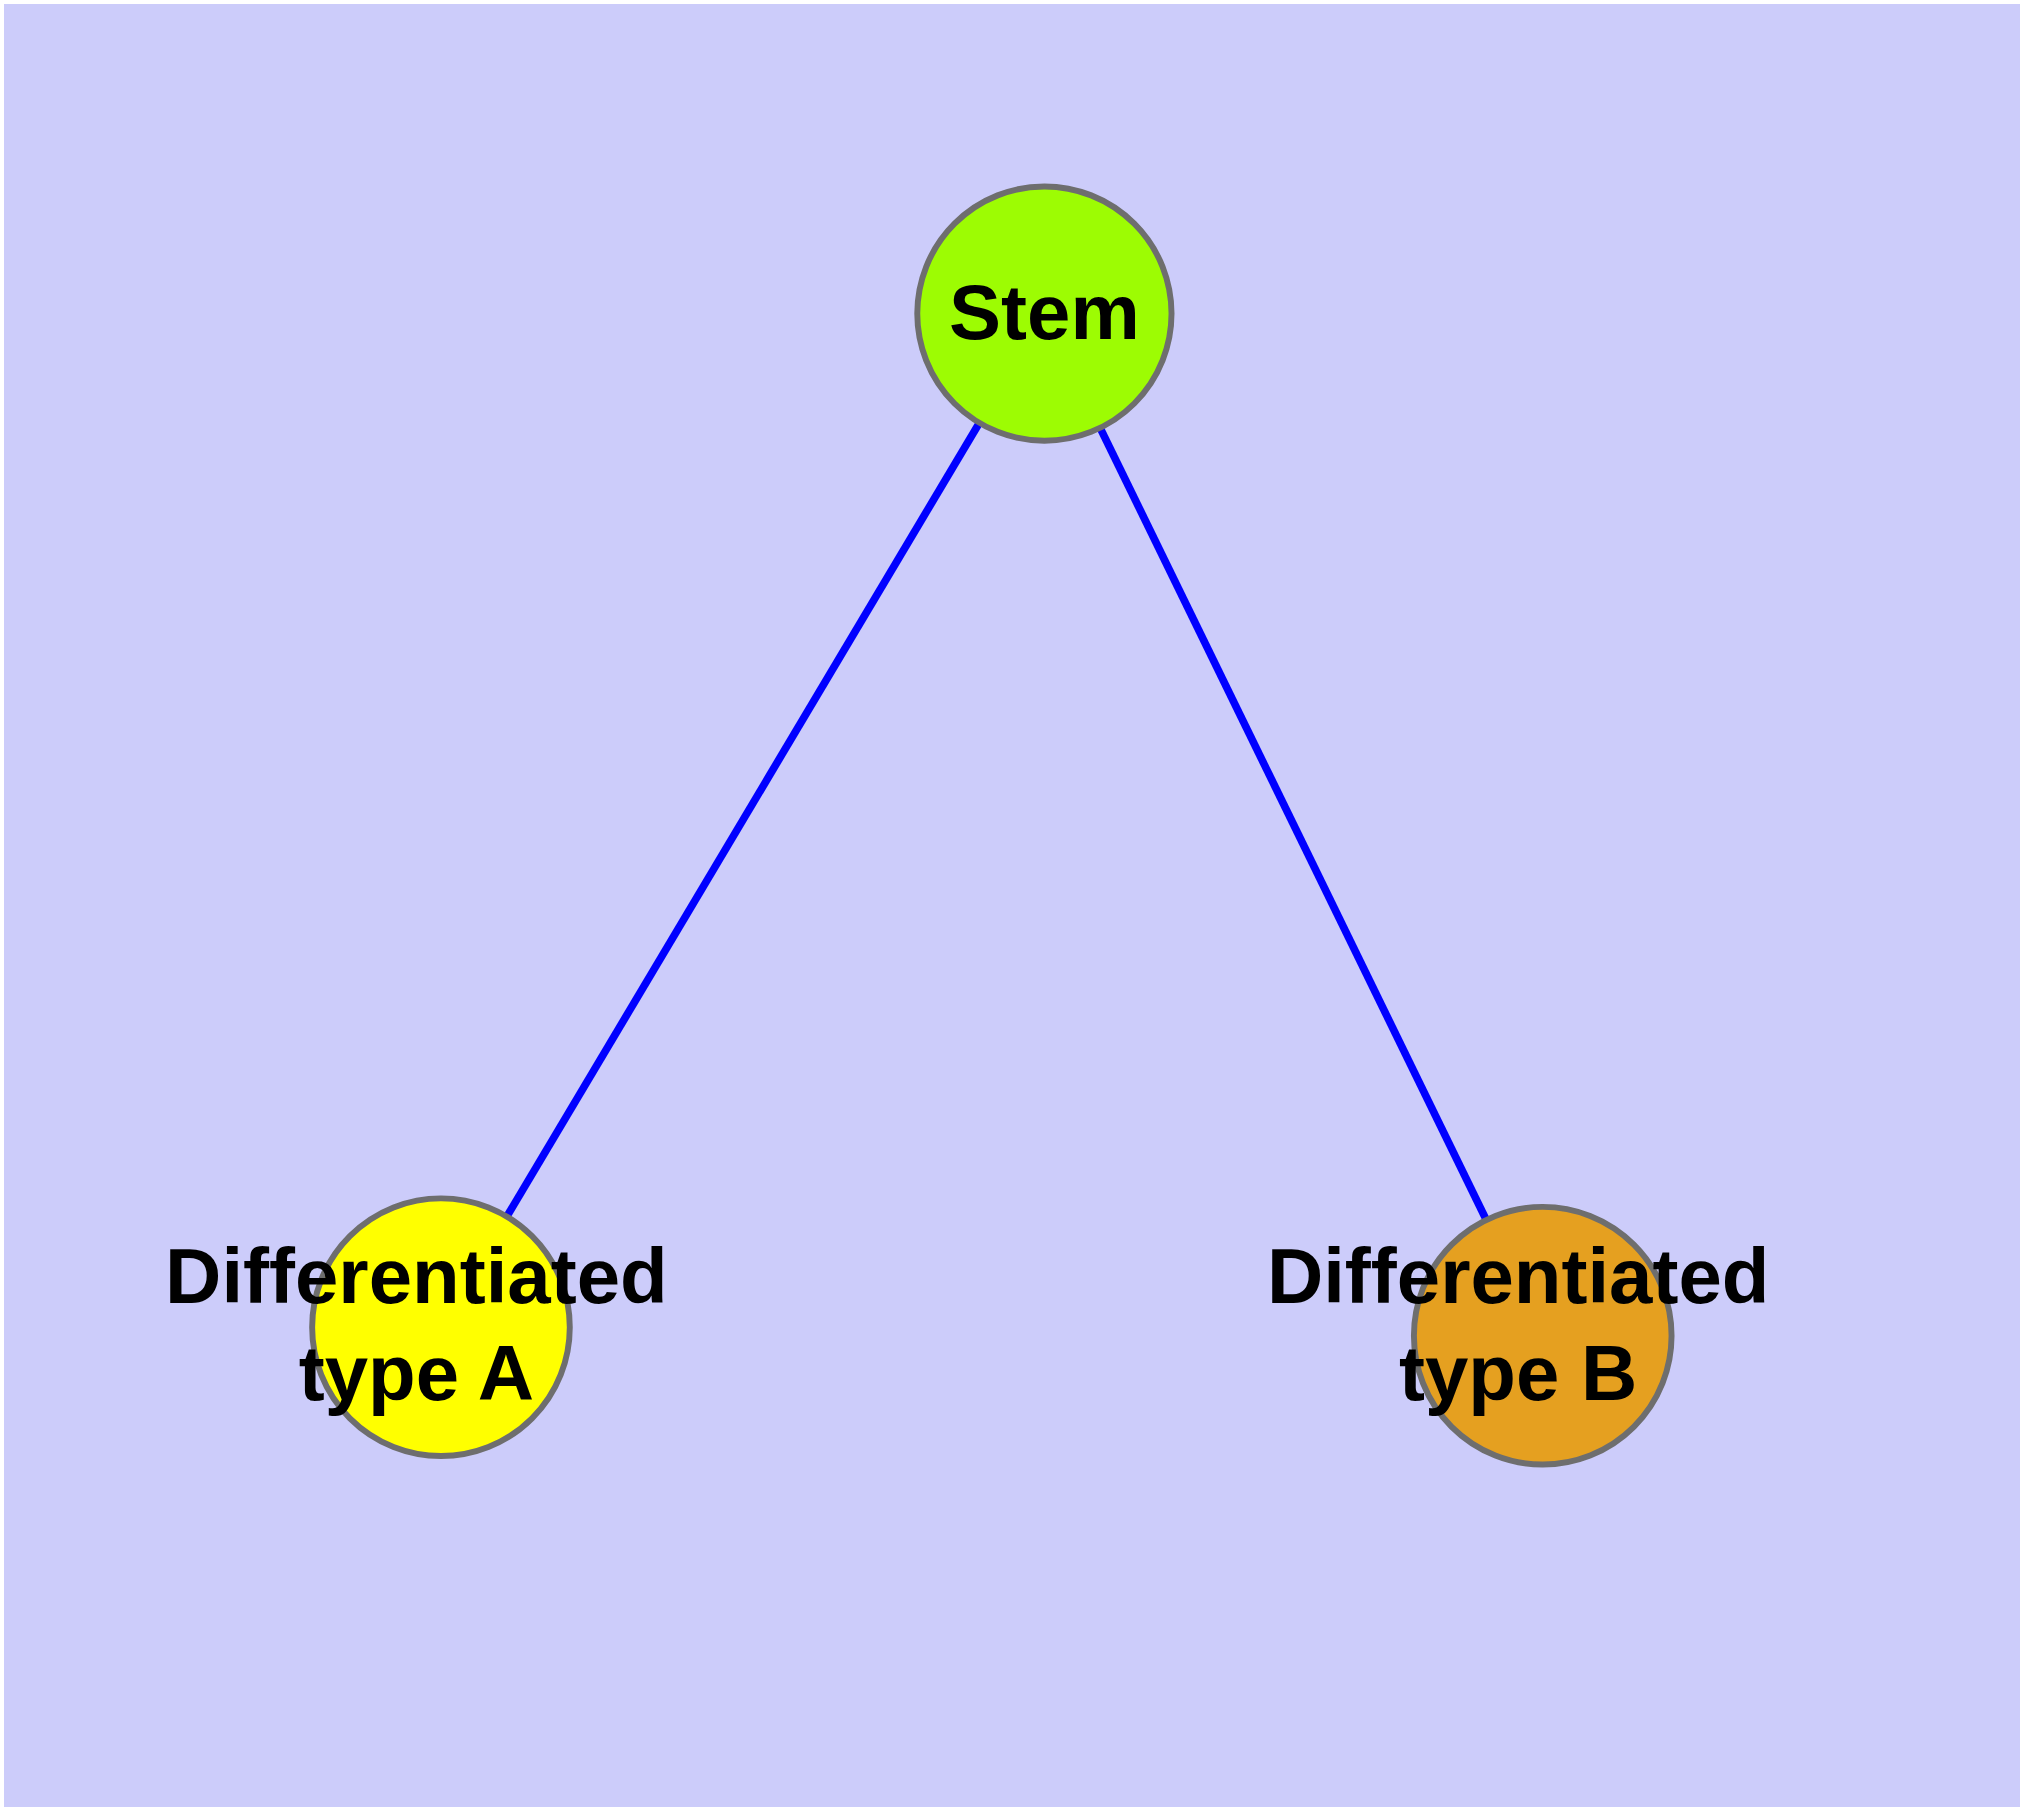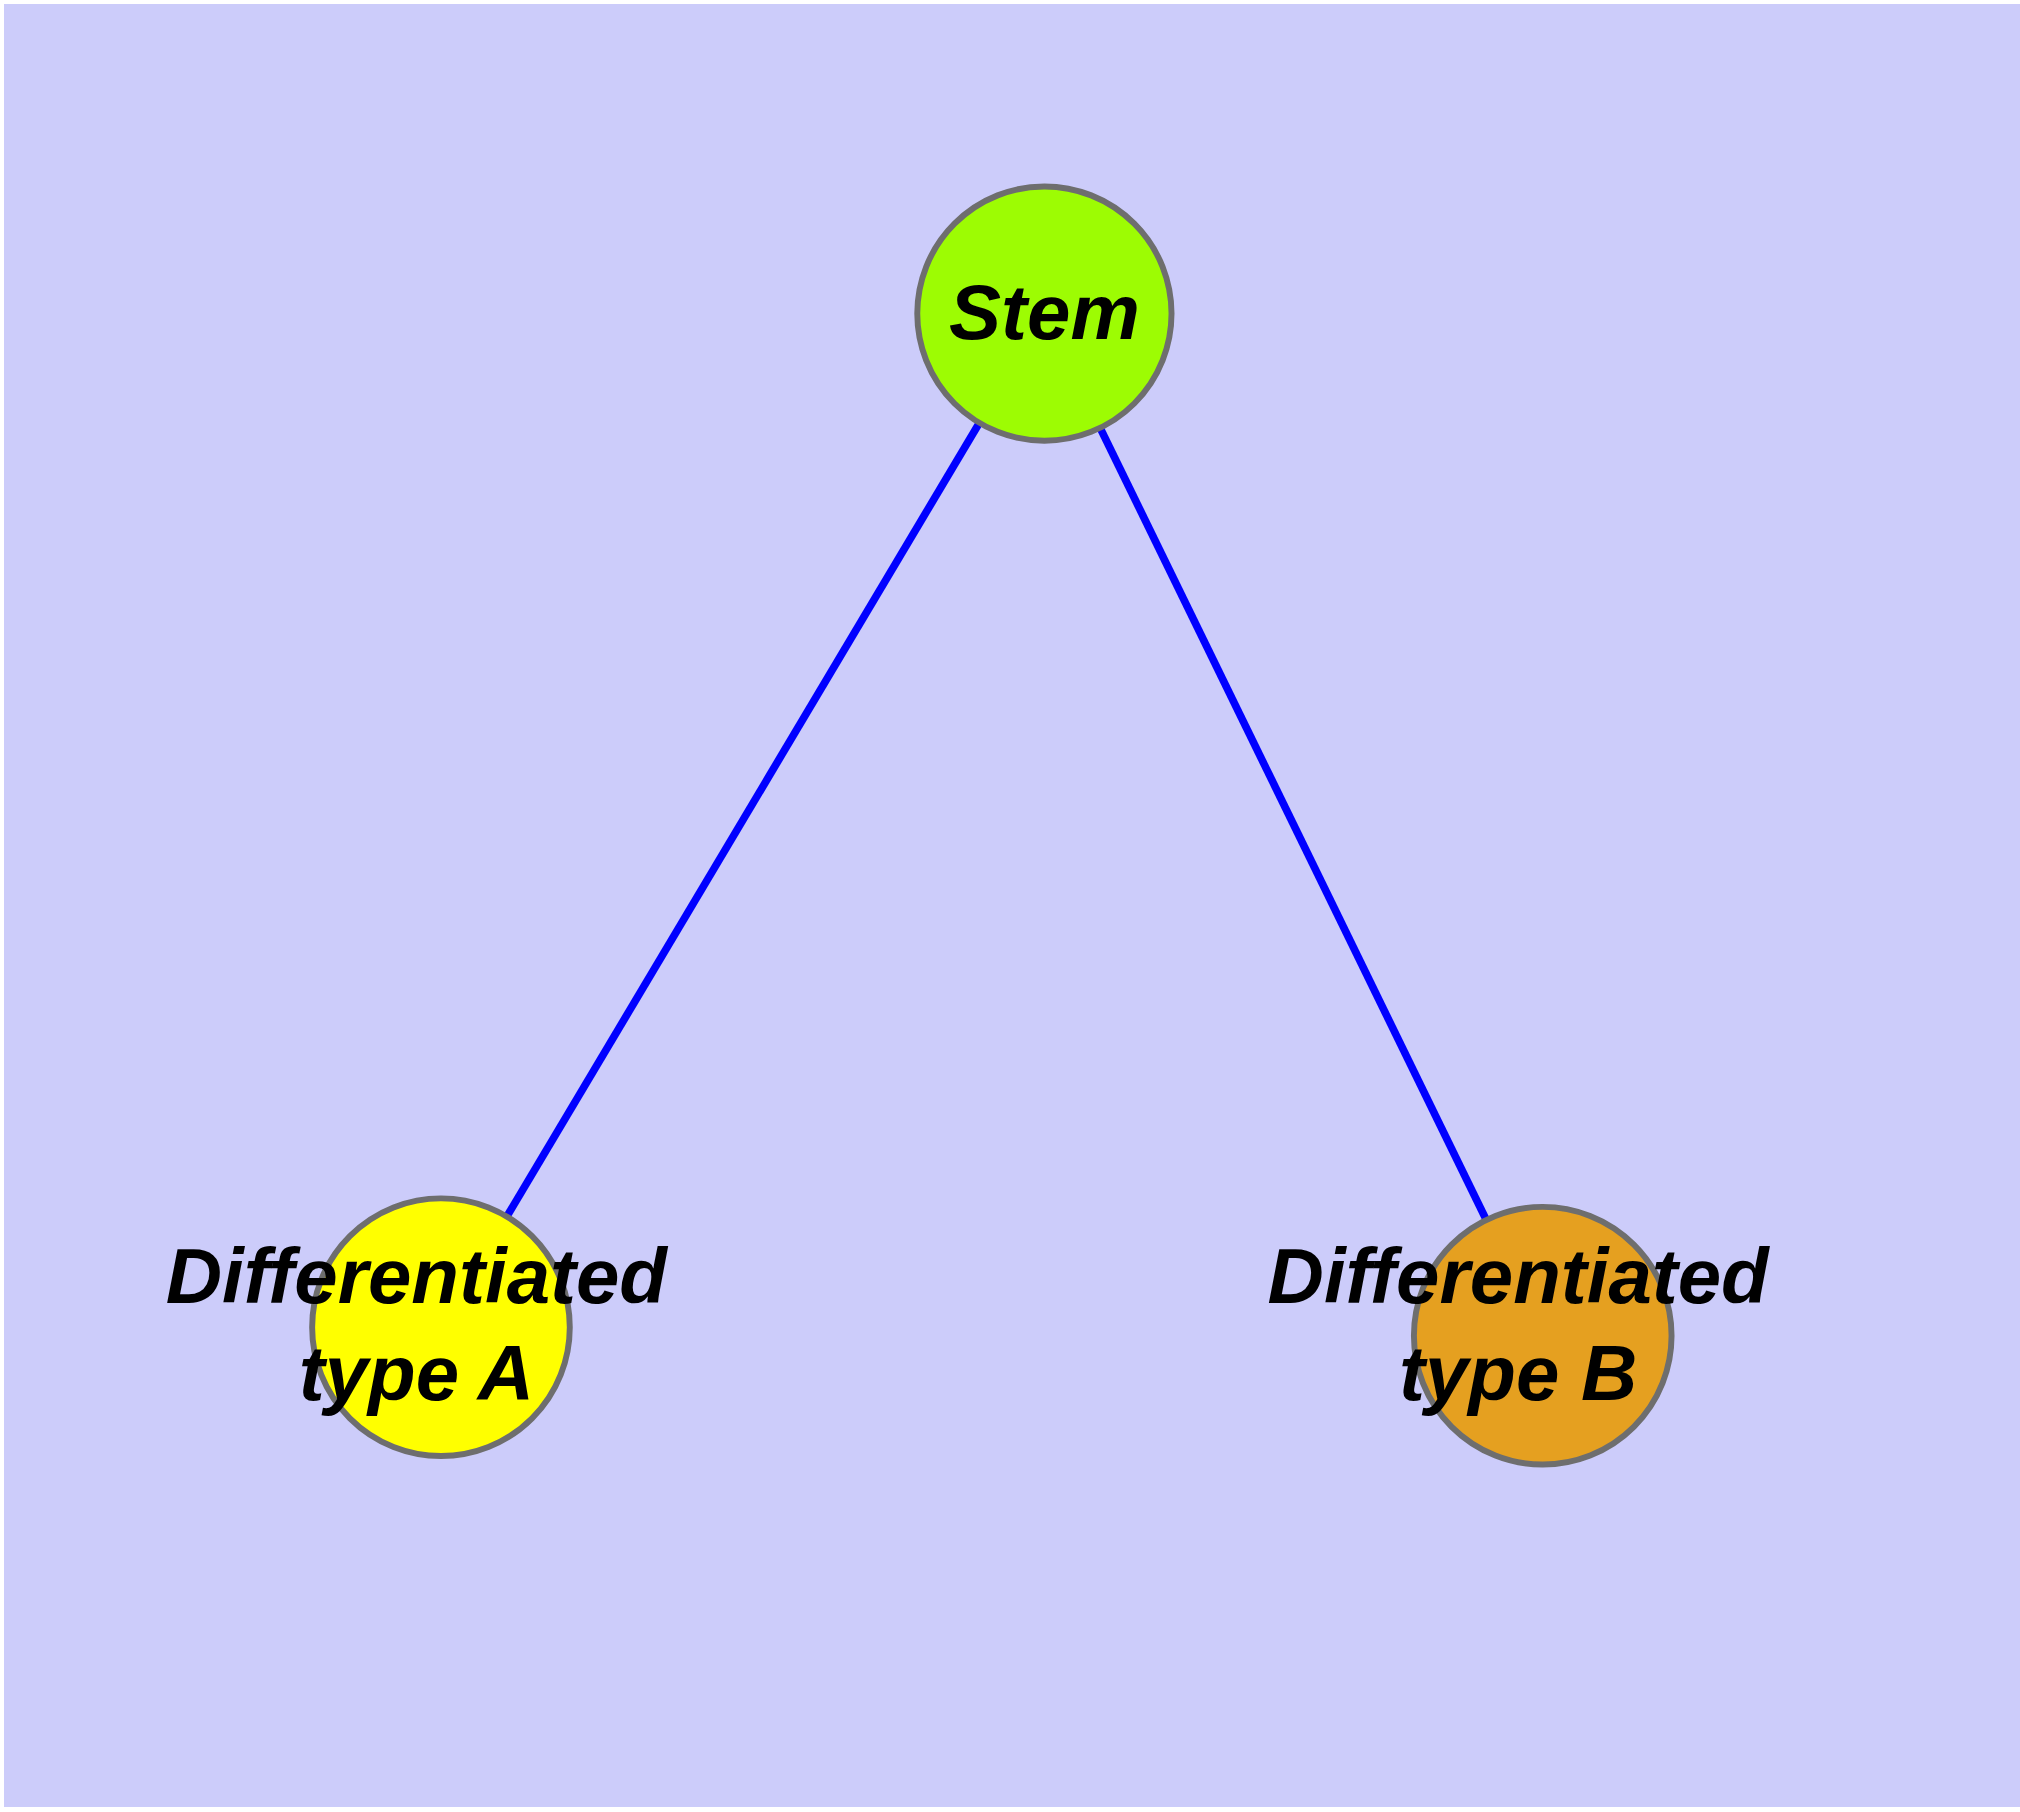--- a/index.html
+++ b/index.html
@@ -50,21 +50,21 @@
   .node-label-big {
     font-size: 92px;
   }
   .node-label-stem {
     font-size: 92px;
   }
 </style>
 </head>
 <body>
 
-<div id="stage" style="background: rgb(255, 255, 255); font-style: italic;">
+<div id="stage" style="background: rgb(255, 255, 255);">
 
   <div id="plot-area" style="background: rgb(204, 204, 250);"></div>
 
   <svg id="graph-svg" viewBox="0 0 2384 2138">
 
     <g>
       <line class="edge-line" x1="1232" y1="370" x2="520" y2="1566" stroke="#0000ff"></line>
       <line class="edge-line" x1="1232" y1="370" x2="1820" y2="1576" stroke="#0000ff"></line>
     </g>
 

